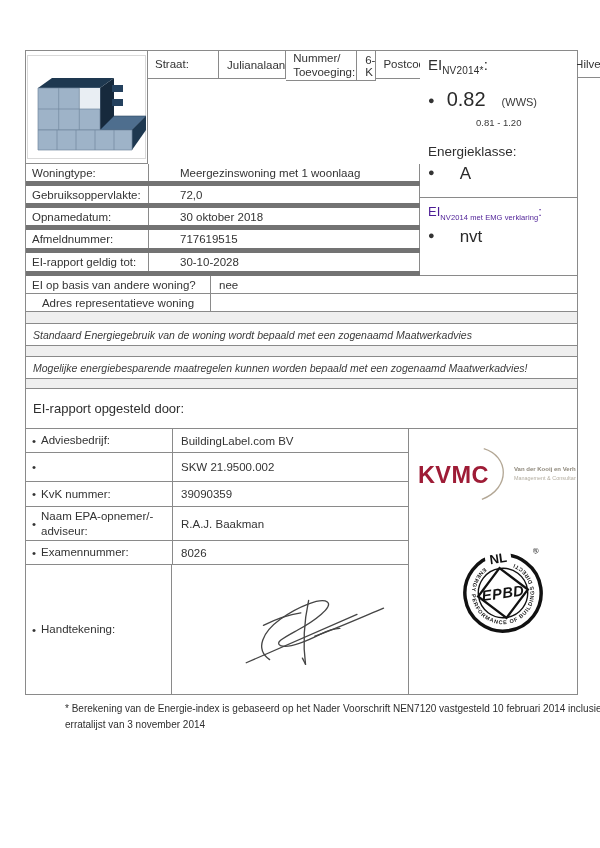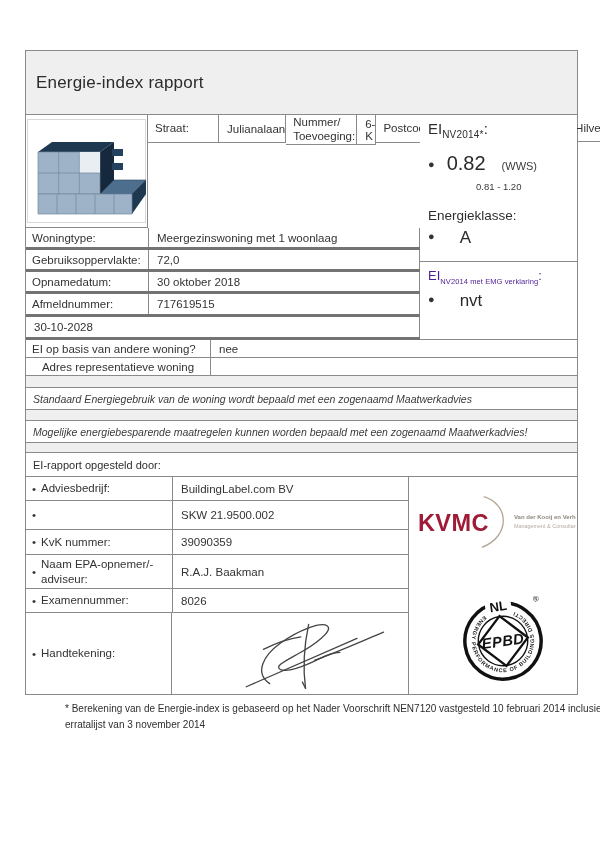--- a/index.html
+++ b/index.html
@@ -19,21 +19,21 @@
   .mid-left { width:394px; display:flex; flex-direction:column; }
   .addr { height:113px; display:flex; }
   .house-cell { width:123px; border-right:1px solid #8a8a8a; border-bottom:1px solid #8a8a8a;
                 display:flex; align-items:center; justify-content:center; }
   .addr-rows { flex:1; display:flex; flex-direction:row; }
   .addr-row { display:flex; border-bottom:1px solid #8a8a8a; }
   .addr-lbl { width:71px; border-right:1px solid #8a8a8a; display:flex; flex-direction:column;
               justify-content:center; padding-left:7px; font-size:11.5px; line-height:1.15; }
   .addr-val { flex:1; border-right:1px solid #8a8a8a; display:flex; align-items:center;
               padding-left:8px; font-size:11.5px; }
-  .det-row { display:flex; border-bottom:3px solid #737373; }
+  .det-row { display:flex; border-bottom:5px solid #737373;gap:23px; }
   .det-lbl { width:123px; border-right:1px solid #8a8a8a; display:flex; align-items:center;
              padding-left:6px; font-size:11.5px; white-space:nowrap; }
   .det-val { flex:1; border-right:1px solid #8a8a8a; display:flex; align-items:center;
              padding-left:8px; font-size:11.5px; }
 
   .mid-right { width:157px; display:flex; flex-direction:column; background:#fff; }
   .ei-main { height:147px; border-bottom:1px solid #8a8a8a; padding:5px 8px 0 8px; }
   .ei-emg  { height:78px;  border-bottom:1px solid #8a8a8a; padding:6px 8px 0 8px; }
   .ei-line { font-size:15px; color:#2e2e2e; }
   .ei-line sub { font-size:10px; letter-spacing:0.2px; }
@@ -55,22 +55,22 @@
   .repr-row { height:18px; display:flex; border-bottom:1px solid #8a8a8a; }
   .repr-lbl { width:185px; border-right:1px solid #8a8a8a; display:flex; align-items:center;
               justify-content:center; font-size:11.5px; }
   .repr-val { flex:1; }
 
   .band { background:#efefef; border-bottom:1px solid #8a8a8a; }
   .b12 { height:12px; } .b11 { height:11px; } .b10 { height:10px; }
   .note-row { height:22px; border-bottom:1px solid #8a8a8a; display:flex; align-items:center;
               padding-left:7px; font-size:10.5px; font-style:italic; color:#3a3a3a; }
 
-  .prep-header { height:24px; border-bottom:1px solid #8a8a8a; display:flex; align-items:center;
-                 padding-left:7px; font-size:11px; color:#2e2e2e; }
+  .prep-header { height:40px; border-bottom:1px solid #8a8a8a; display:flex; align-items:center;
+                 padding-left:7px; font-size:13px; color:#2e2e2e; }
   .prep { flex:1; display:flex; }
   .prep-left { width:383px; display:flex; flex-direction:column; }
   .prep-row { display:flex; border-bottom:1px solid #8a8a8a; }
   .prep-row.last { border-bottom:none; flex:1; }
   .prep-lbl { width:147px; border-right:1px solid #8a8a8a; padding:3px 4px 3px 6px;
               font-size:11.5px; display:flex; align-items:center; }
   .prep-lbl .txt { line-height:1.25; }
   .prep-sub { display:block; font-size:8.5px; color:#3a3a3a; }
   .bullet { margin-right:5px; }
   .prep-val { flex:1; border-right:1px solid #8a8a8a; display:flex; align-items:center;
@@ -82,21 +82,20 @@
 
   .footnote { position:absolute; left:25px; top:701px; width:540px;
               font-size:10px; line-height:1.55; color:#2e2e2e;margin-left:40px; }
 </style>
 </head>
 <body>
 
 <div class="page">
   <div class="report-table">
 
-    <div class="title-row">Energie-index rapport</div>
 
     <div class="mid">
       <div class="mid-left">
         <div class="addr">
           <div class="house-cell">
             <svg width="121" height="106" viewBox="0 0 121 106">
               <rect x="1.5" y="1.5" width="118" height="103" fill="#ffffff" stroke="#d9d9d9" stroke-width="1"></rect>
 
               <polygon points="74,34 88,24 88,76 74,76" fill="#16293c"></polygon>
               <rect x="86" y="31" width="11" height="7" fill="#24415e"></rect>
@@ -158,20 +157,21 @@
         </div>
         <div class="det-row" style="height:22px">
           <div class="det-lbl">Opnamedatum:</div>
           <div class="det-val">30 oktober 2018</div>
         </div>
         <div class="det-row" style="height:23px">
           <div class="det-lbl">Afmeldnummer:</div>
           <div class="det-val">717619515</div>
         </div>
         <div class="det-row" style="height:23px">
+          <div class="det-lbl">EI-rapport geldig tot:</div>
           <div class="det-val">30-10-2028</div>
         </div>
       </div>
 
       <div class="mid-right">
         <div class="ei-main">
           <div class="ei-line"><span>EI</span><sub>NV2014*</sub><span>:</span></div>
           <div class="ei-big-row">
             <span class="ei-bullet">●</span>
             <span class="ei-value">0.82</span>

